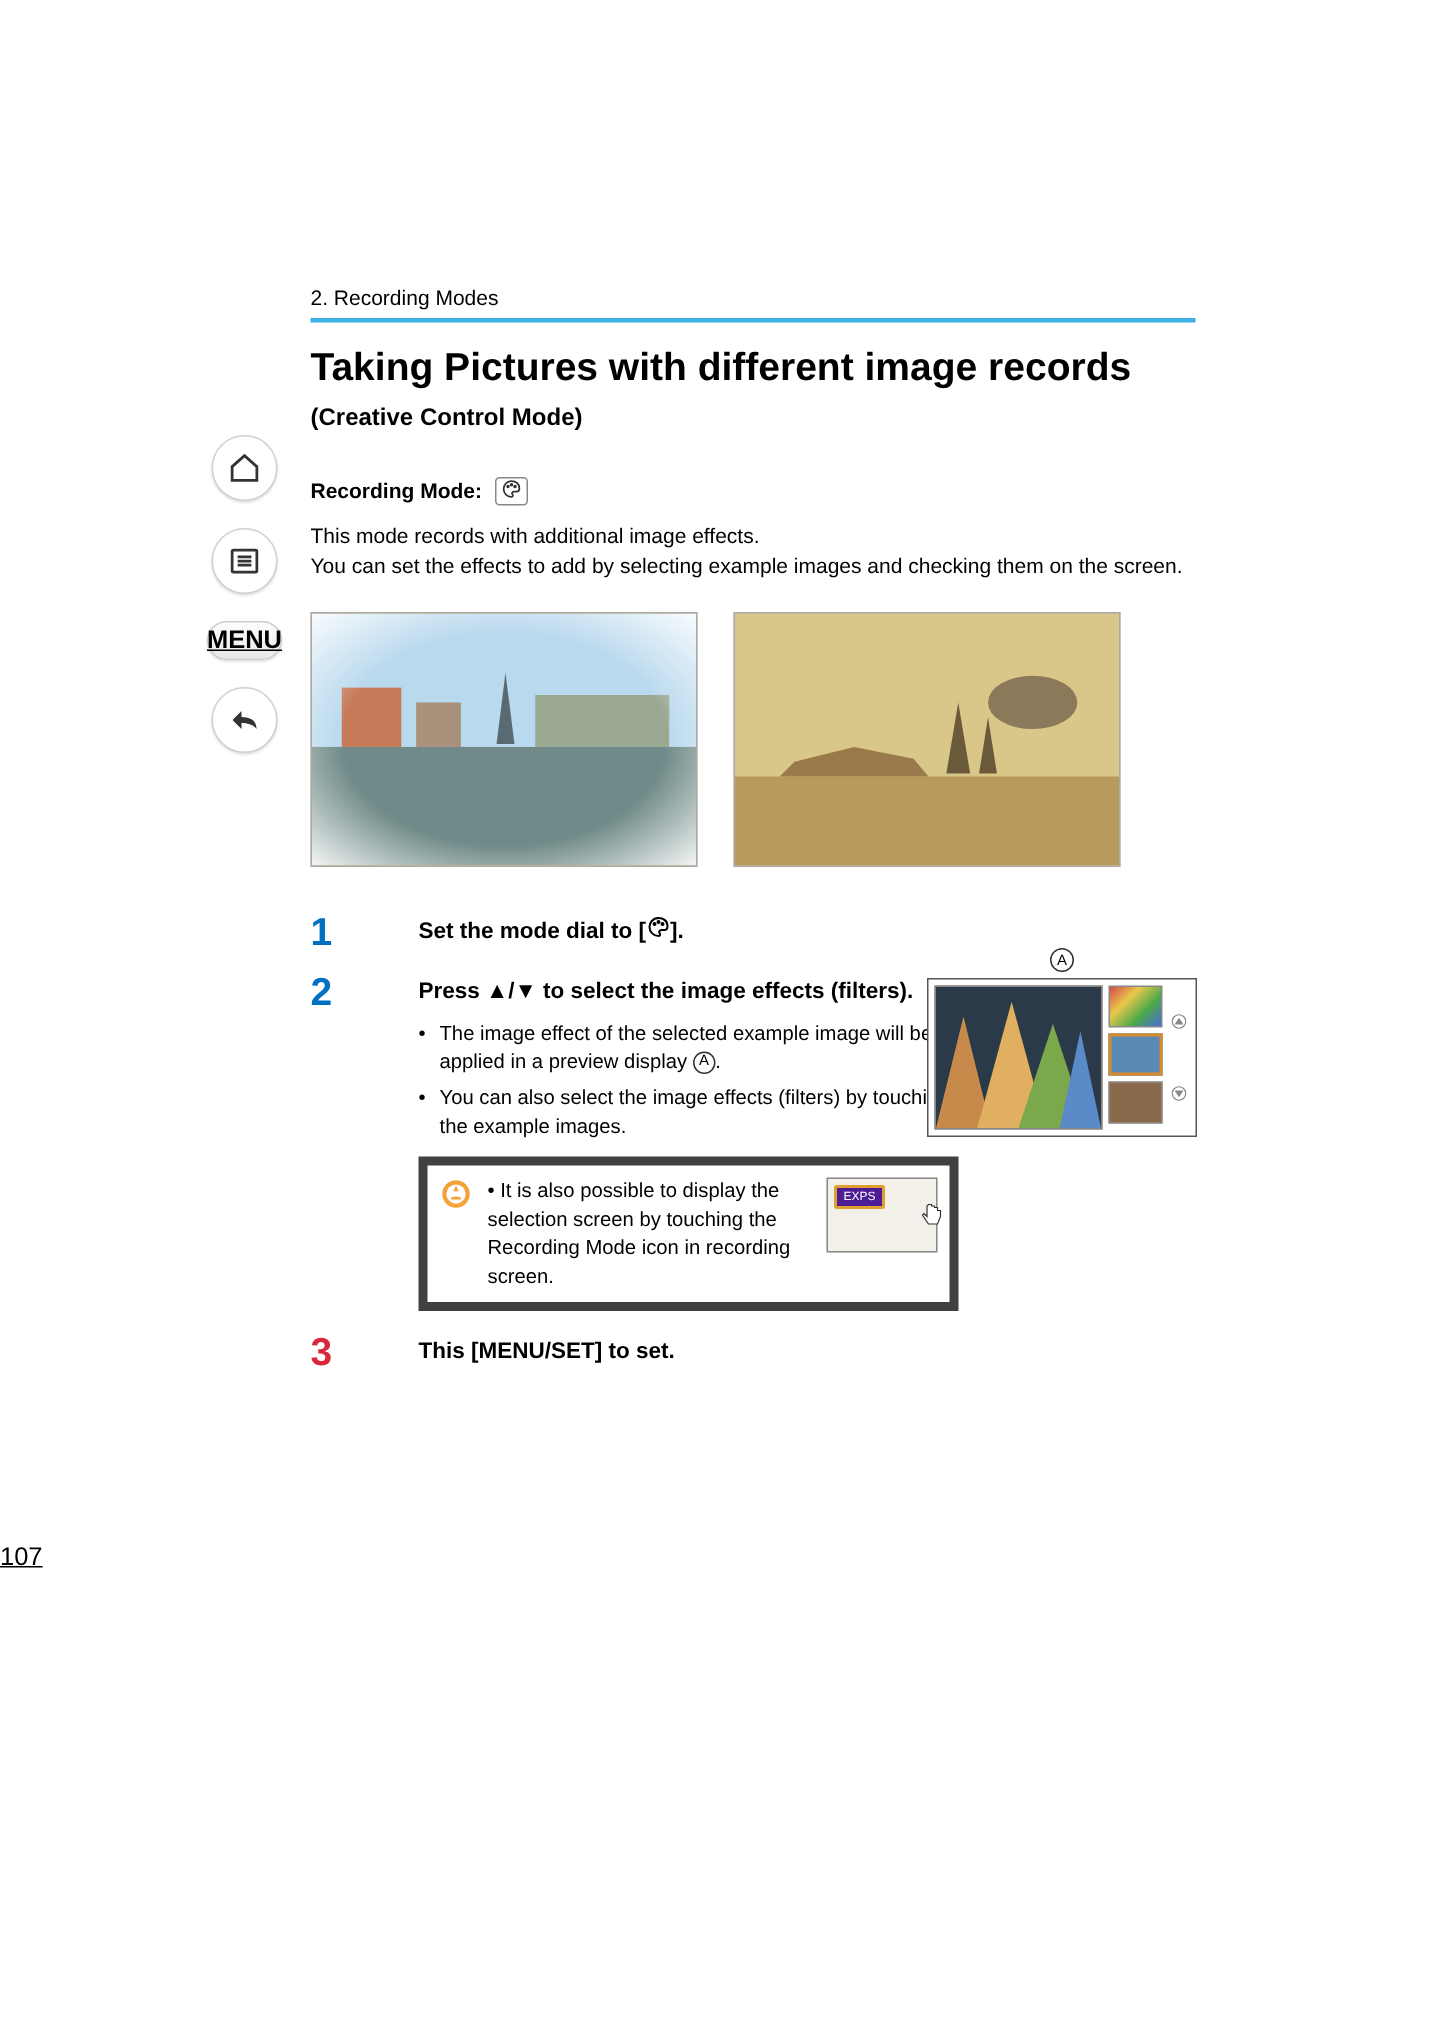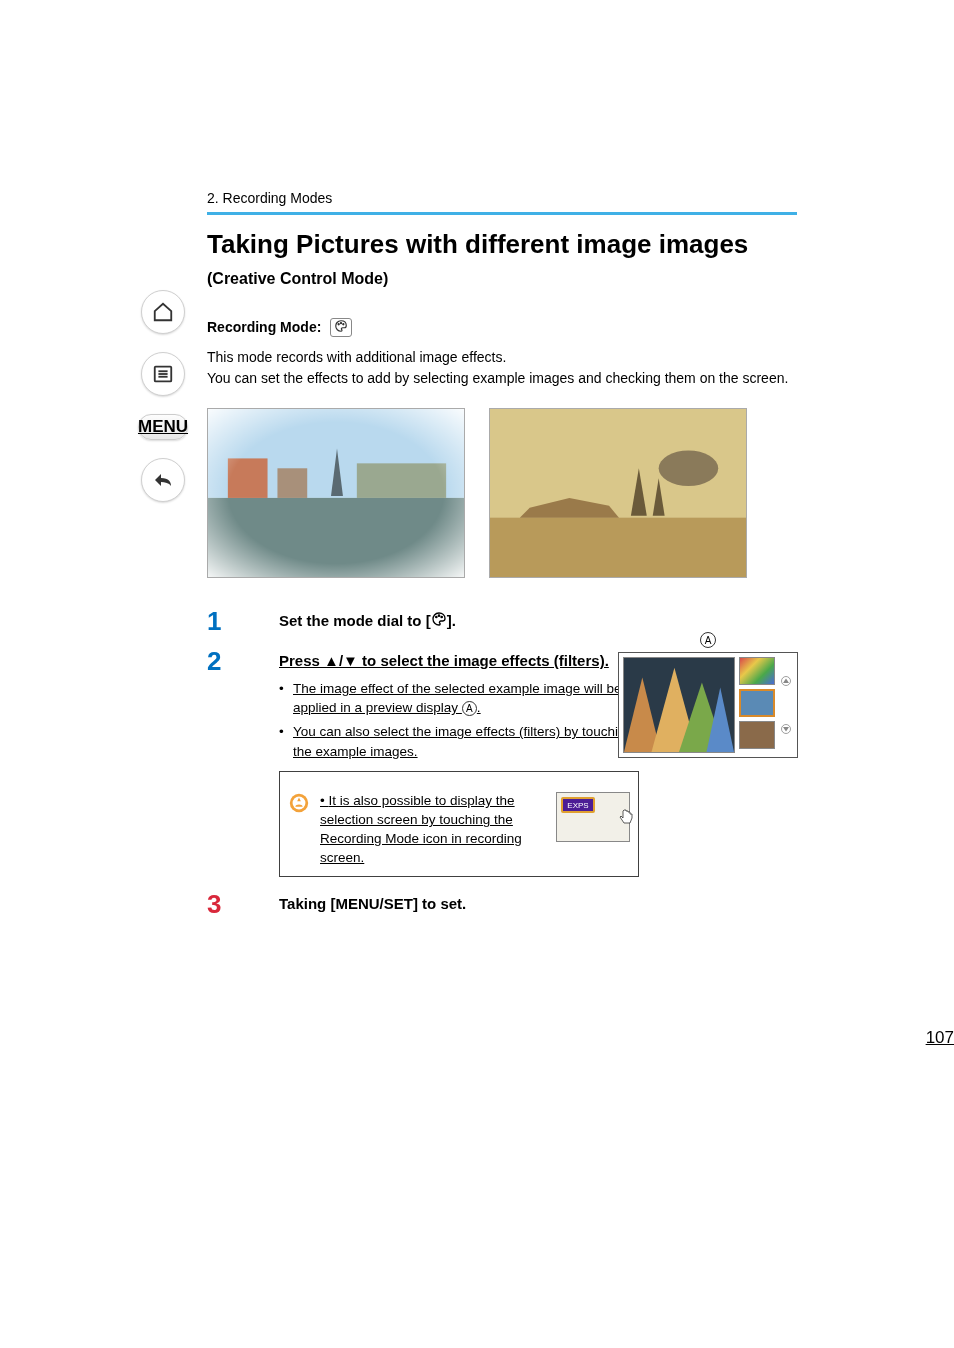--- a/index.html
+++ b/index.html
@@ -127,23 +127,23 @@
     justify-content: center;
     vertical-align: middle;
   }
   .palette-inline {
     display: inline-block;
     font-size: 14px;
     vertical-align: middle;
   }
 
   .tip-box {
-    border: 1px solid #404040;
+    border: 6px solid #404040;
     margin-top: 10px;
-    padding: 20px 8px 8px 8px;
+    padding: 8px 8px 8px 8px;
     display: flex;
     gap: 10px;
     font-size: 13.5px;
     line-height: 1.4;
   }
   .tip-icon {
     width: 22px; height: 22px;
     flex: 0 0 22px;
   }
   .tip-text { flex: 1; }
@@ -216,21 +216,21 @@
   .arrow-dot {
     width: 12px; height: 12px;
     display:flex;align-items:center;justify-content:center;
     font-size:10px;
   }
 
   .page-number {
     position: absolute;
     bottom: 300px;
     left: 0; right: 0;
-    text-align: right;
+    text-align: left;
     font-size: 17px;
     text-decoration: underline;
   }
 </style>
 </head>
 <body>
 
 <div class="sidebar">
   <div class="side-btn">
     <svg width="22" height="22" viewBox="0 0 24 24" fill="none" stroke="#333" stroke-width="2">
@@ -250,21 +250,21 @@
   </div>
   <div class="side-btn">
     <svg width="24" height="24" viewBox="0 0 24 24" fill="#333">
       <path d="M4 12 L10 6 V10 C18 10 20 14 20 18 C18 15 14 14 10 14 V18 Z"></path>
     </svg>
   </div>
 </div>
 
 <div class="content">
   <div class="breadcrumb">2. Recording Modes</div>
-  <h1>Taking Pictures with different image images</h1>
+  <h1>Taking Pictures with different image records</h1>
   <div class="subtitle">(Creative Control Mode)</div>
 
   <div>
     <span class="mode-label">Recording Mode:</span>
     <span class="mode-icon-box">
       <svg width="14" height="14" viewBox="0 0 24 24" fill="none" stroke="#333" stroke-width="2">
         <path d="M12 3 C6 3 3 8 3 12 C3 17 7 21 12 21 C14 21 14 19 13 18 C12 17 13 15 15 15 H18 C20 15 21 13 21 11 C21 6 17 3 12 3 Z"></path>
         <circle cx="8" cy="9" r="1" fill="#333"></circle>
           <circle cx="12" cy="7" r="1" fill="#333"></circle>
           <circle cx="16" cy="9" r="1" fill="#333"></circle>
@@ -314,21 +314,21 @@
               <circle cx="8" cy="9" r="1" fill="#000"></circle>
               <circle cx="12" cy="7" r="1" fill="#000"></circle>
               <circle cx="16" cy="9" r="1" fill="#000"></circle>
             </svg></span><span>].</span>
       </div>
     </div>
   </div>
 
   <div class="step">
     <div class="step-num num-blue">2</div>
-    <div class="step-body" style="max-width:360px;text-decoration:underline;">
+    <div class="step-body" style="max-width:360px;">
       <div class="step-title">Press ▲/▼ to select the image effects (filters).</div>
       <ul>
         <li>
           <span>The image effect of the selected example image will be applied in a preview display </span><span class="circled-a">A</span><span>.</span>
         </li>
         <li>
           <span>You can also select the image effects (filters) by touching the example images.</span>
         </li>
       </ul>
       <div class="tip-box">
@@ -350,21 +350,21 @@
               </svg>
           </div>
         </div>
       </div>
     </div>
   </div>
 
   <div class="step">
     <div class="step-num num-red">3</div>
     <div class="step-body">
-      <div class="step-title">Taking [MENU/SET] to set.</div>
+      <div class="step-title">This [MENU/SET] to set.</div>
     </div>
   </div>
 
 </div>
 
 <div class="preview-panel">
   <div class="preview-label">A</div>
   <div class="preview-box">
     <div class="preview-main">
       <svg width="100%" height="100%" viewBox="0 0 120 96" preserveAspectRatio="none">

